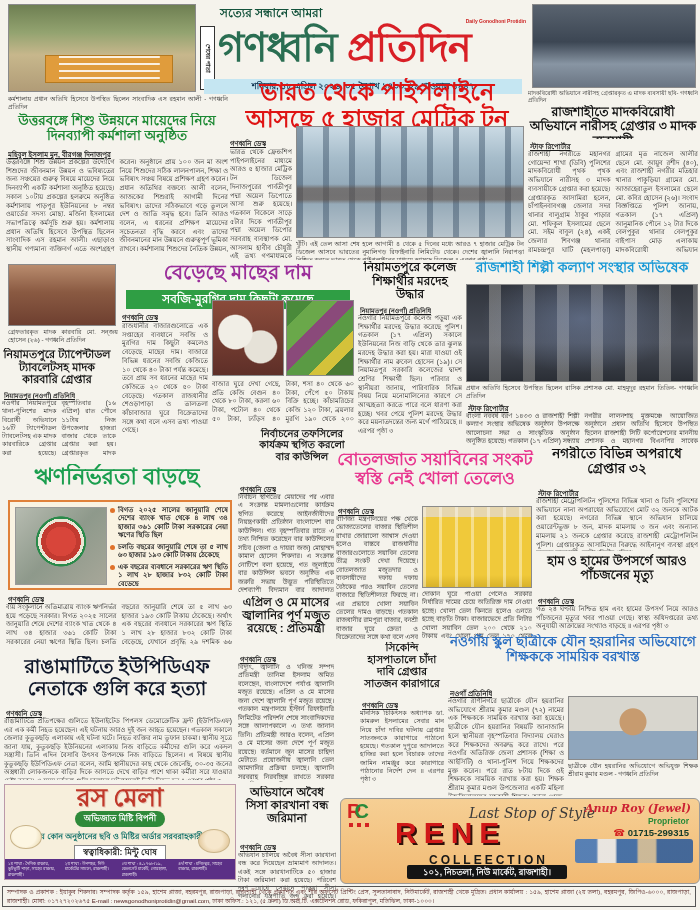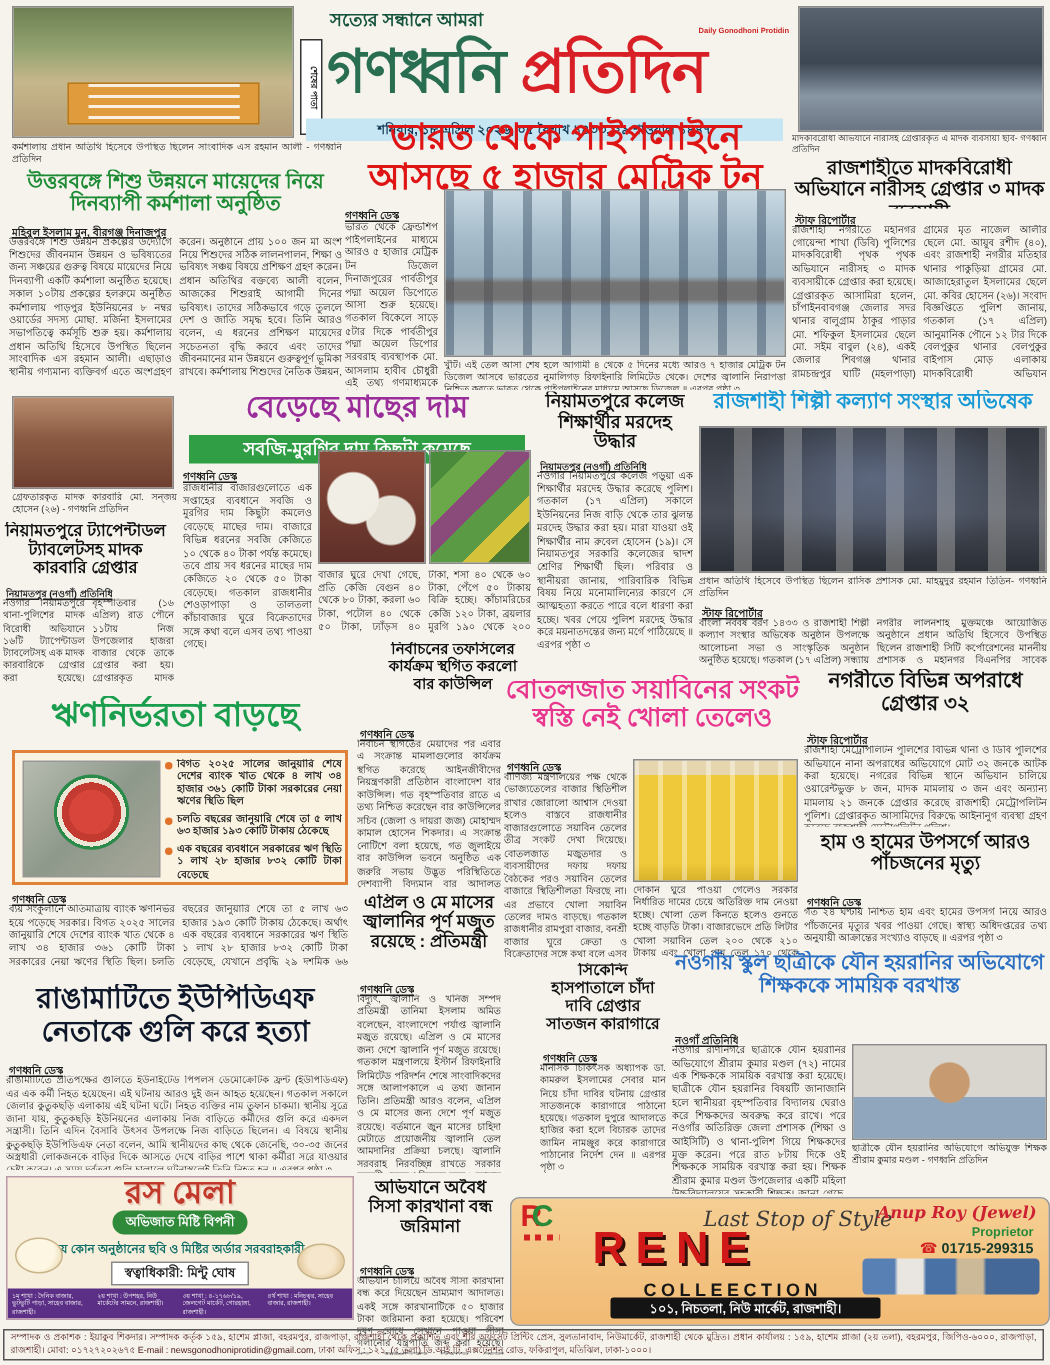--- a/index.html
+++ b/index.html
@@ -105,21 +105,21 @@
   .bullet-text{font-size:6.8px;font-weight:bold;line-height:1.25;text-align:justify;color:#222;}
   #rin-byline{left:8px;top:594px;}
   #rin-body{left:6px;top:603px;width:226px;height:51px;}
 
   #updf-headline{left:12px;top:656px;width:210px;height:50px;font-size:19px;color:#0f172a;}
   #updf-byline{left:6px;top:708px;}
   #updf-body{left:4px;top:717px;width:228px;height:63px;font-size:6.5px;}
 
   
   #rosh-ad{left:4px;top:784px;width:230px;height:94px;background:#f7efdc;border:1px solid #b9a;overflow:hidden;}
-  #rosh-brand{text-align:center;font-family:Liberation Sans, sans-serif;font-size:21px;font-weight:bold;color:#c0392b;
+  #rosh-brand{text-align:center;font-family:Liberation Serif, serif;font-size:25px;font-weight:bold;color:#c0392b;
      line-height:1.05;text-shadow:1px 1px 0 #e8c8b8;}
   #rosh-pill{display:block;margin:0 auto;width:fit-content;background:#2f8a3a;color:#fff;font-size:8.5px;
      font-weight:bold;padding:1px 9px;border-radius:9px;}
   #rosh-sweet-left{position:absolute;left:5px;top:40px;width:30px;height:22px;border-radius:50%;
      background:radial-gradient(circle at 45% 40%,#fdf6e2 0 55%,#e2cfa0 100%);border:1px solid #c9b48a;}
   #rosh-sweet-right{position:absolute;right:5px;top:44px;width:30px;height:22px;border-radius:50%;
      background:radial-gradient(circle at 50% 45%,#f6e7cc 0 45%,#d9b984 100%);border:1px solid #c9b48a;}
   #rosh-line{text-align:center;font-size:8px;font-weight:bold;color:#0d6e66;margin-top:3px;}
   #rosh-owner{display:block;margin:2px auto 0;width:fit-content;background:#fff;border:1px solid #888;
      font-size:8.5px;font-weight:bold;color:#222;padding:0 8px;}
@@ -180,21 +180,21 @@
   #rene-name{position:absolute;left:54px;top:17px;font-size:30px;font-weight:bold;color:#d01818;
      letter-spacing:7px;text-shadow:2px 2px 0 #30100a;}
   #rene-sub{position:absolute;left:88px;top:54px;font-size:12px;font-weight:bold;color:#161616;letter-spacing:3px;}
   #rene-anup{position:absolute;right:8px;top:3px;font-family:"DejaVu Serif",serif;font-style:italic;
      font-weight:bold;font-size:11px;color:#cc2233;}
   #rene-prop{position:absolute;right:10px;top:17px;font-size:8.5px;font-weight:bold;color:#2a8a3a;}
   #rene-phone{position:absolute;right:10px;top:28px;font-size:9.5px;font-weight:bold;color:#143a2a;margin-left:48px;}
   #rene-phone .ph{color:#d42222;}
   #rene-clothes{position:absolute;right:6px;top:40px;width:118px;height:24px;border-radius:3px;opacity:.92;
      background:linear-gradient(90deg,#4a7ab8 0 18%,#e8e8e8 20% 34%,#3a6aa8 36% 52%,#c8b89a 54% 68%,#35609a 70% 100%);}
-  #rene-address{position:absolute;left:66px;bottom:4px;width:180px;height:14px;background:#141414;color:#fff;
+  #rene-address{position:absolute;left:66px;bottom:4px;width:160px;height:14px;background:#141414;color:#fff;
      font-size:8.5px;font-weight:bold;text-align:center;line-height:14px;border-radius:2px;overflow:hidden;}
 
   
   #footer{left:2px;top:886px;width:694px;height:21px;border:1.5px solid #555;box-sizing:border-box;
      font-size:6px;line-height:1.45;color:#52201f;padding:1px 4px;text-align:justify;overflow:hidden;}
 </style>
 </head>
 <body>
 
 <div id="page">

